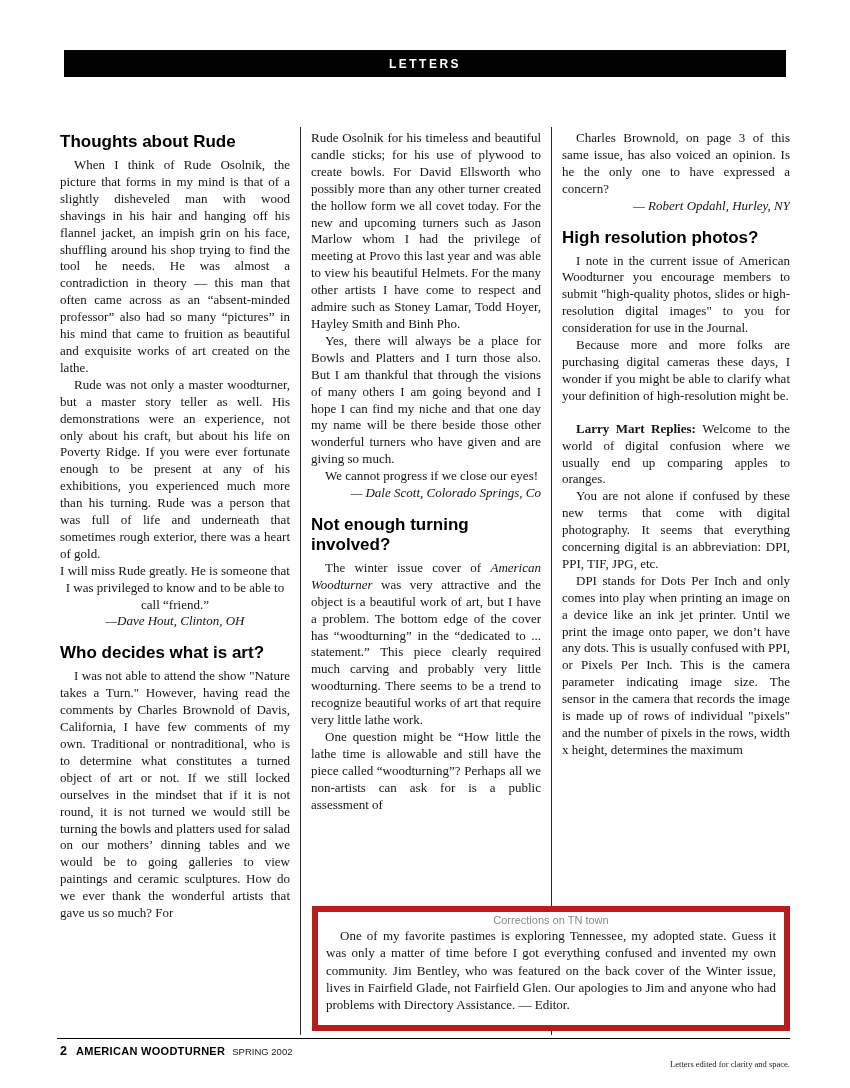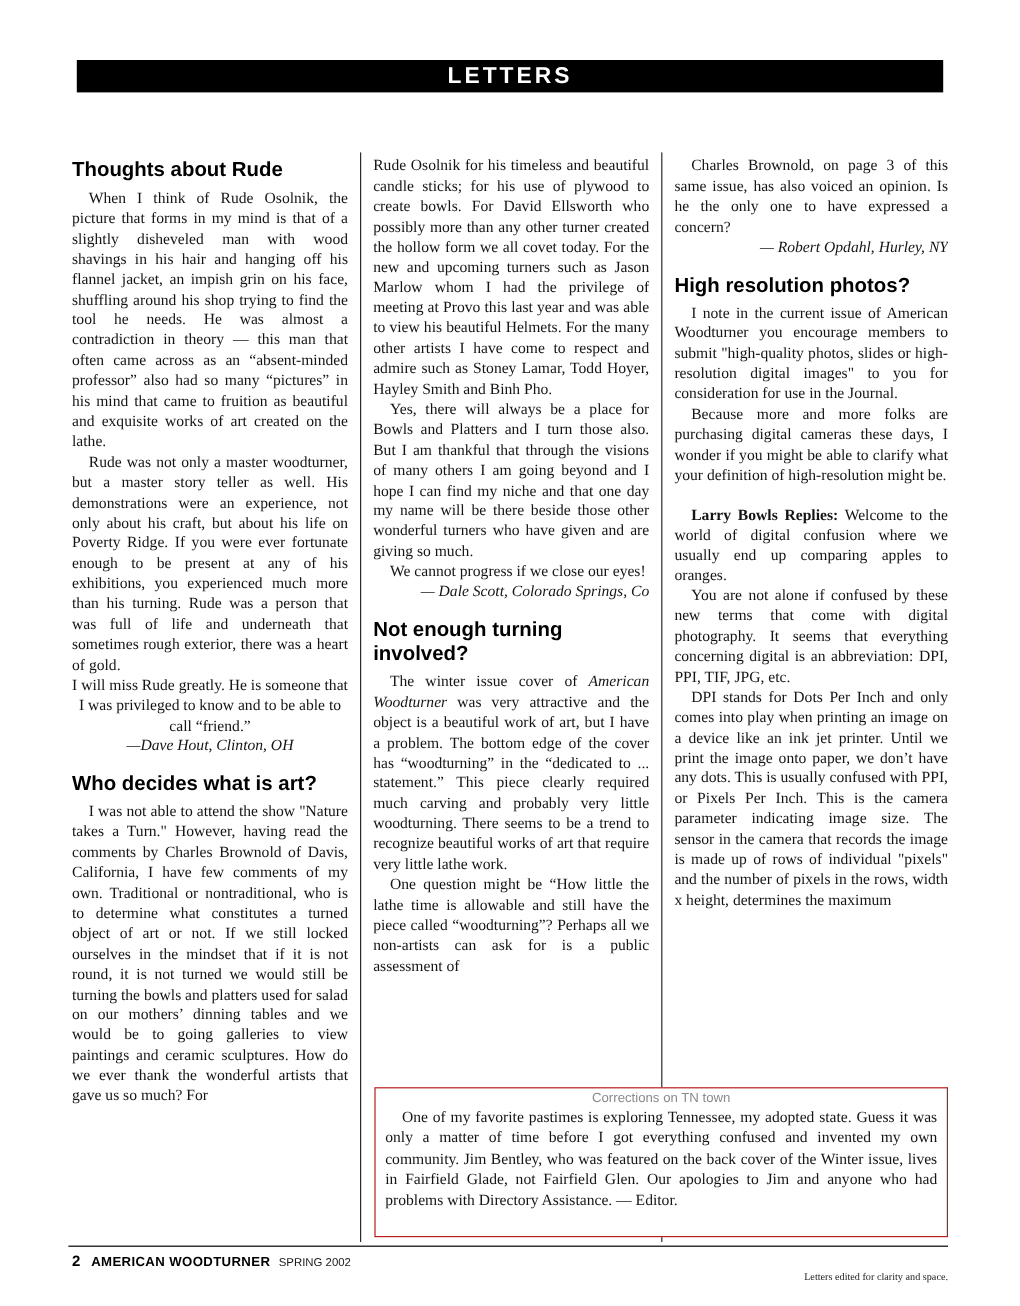--- a/index.html
+++ b/index.html
@@ -6,21 +6,21 @@
   html, body { background:#ffffff; }
   .page {
     position:relative; width:850px; height:1088px; background:#ffffff;
     font-family:"Liberation Serif", serif; color:#141414; overflow:hidden;
   }
   .masthead {
     position:absolute; left:64px; top:50px; width:722px; height:27px;
     background:#000000; color:#ffffff;
     display:flex; align-items:center; justify-content:center;
     font-family:"Liberation Sans", sans-serif; font-weight:bold;
-    font-size:19px; letter-spacing:2.5px;
+    font-size:12px; letter-spacing:2.5px;
   }
   .divider { position:absolute; top:127px; width:1px; height:908px; background:#2a2a2a; }
   .d1 { left:300px; }
   .d2 { left:551px; }
 
   .col { position:absolute; top:130px; overflow:hidden; }
   .col1 { left:60px;  width:230px; height:895px; }
   .col2 { left:311px; width:230px; height:772px; }
   .col3 { left:562px; width:228px; height:772px; }
 
@@ -39,21 +39,21 @@
   .notice {
     font-weight:bold; font-style:italic; text-align:center;
     font-size:13px; line-height:16.9px; margin-top:1px;
   }
   .reply { margin-top:16px; }
   .reply b { font-style:normal; }
   .mag-italic { font-style:italic; }
 
   .corrections {
     position:absolute; left:312px; top:906px; width:478px; height:125px;
-    border:1px solid #b91c1c; background:#ffffff; padding:2px 8px 4px 8px;
+    border:6px solid #b91c1c; background:#ffffff; padding:2px 8px 4px 8px;
   }
   .corr-title {
     font-family:"Liberation Sans", sans-serif; font-size:11px; color:#8a8a8a;
     text-align:center; margin-bottom:1px;
   }
   .corr-body { font-size:13px; line-height:17.3px; text-align:justify; text-indent:14px; }
 
   .footer-rule { position:absolute; left:57px; top:1038px; width:733px; height:1px; background:#000; }
   .footer-left {
     position:absolute; left:60px; top:1044px;
@@ -99,21 +99,21 @@
     <p class="body indent"><span>The winter issue cover of </span><span class="mag-italic">American Woodturner</span><span> was very attractive and the object is a beautiful work of art, but I have a problem. The bottom edge of the cover has “woodturning” in the “dedicated to ... statement.” This piece clearly required much carving and probably very little woodturning. There seems to be a trend to recognize beautiful works of art that require very little lathe work.</span></p>
     <p class="body indent">One question might be “How little the lathe time is allowable and still have the piece called “woodturning”? Perhaps all we non-artists can ask for is a public assessment of</p>
   </div>
 
   <div class="col col3">
     <p class="body indent">Charles Brownold, on page 3 of this same issue, has also voiced an opinion. Is he the only one to have expressed a concern?</p>
     <p class="sig right">— Robert Opdahl, Hurley, NY</p>
     <h2 class="heading">High resolution photos?</h2>
     <p class="body indent">I note in the current issue of American Woodturner you encourage members to submit "high-quality photos, slides or high-resolution digital images" to you for consideration for use in the Journal.</p>
     <p class="body indent">Because more and more folks are purchasing digital cameras these days, I wonder if you might be able to clarify what your definition of high-resolution might be.</p>
-    <p class="body indent reply"><b>Larry Bowls Replies:</b><span> Welcome to the world of digital confusion where we usually end up comparing apples to oranges.</span></p>
+    <p class="body indent reply"><b>Larry Mart Replies:</b><span> Welcome to the world of digital confusion where we usually end up comparing apples to oranges.</span></p>
     <p class="body indent">You are not alone if confused by these new terms that come with digital photography. It seems that everything concerning digital is an abbreviation: DPI, PPI, TIF, JPG, etc.</p>
     <p class="body indent">DPI stands for Dots Per Inch and only comes into play when printing an image on a device like an ink jet printer. Until we print the image onto paper, we don’t have any dots. This is usually confused with PPI, or Pixels Per Inch. This is the camera parameter indicating image size. The sensor in the camera that records the image is made up of rows of individual "pixels" and the number of pixels in the rows, width x height, determines the maximum</p>
   </div>
 
   <div class="corrections">
     <div class="corr-title">Corrections on TN town</div>
     <p class="corr-body">One of my favorite pastimes is exploring Tennessee, my adopted state. Guess it was only a matter of time before I got everything confused and invented my own community. Jim Bentley, who was featured on the back cover of the Winter issue, lives in Fairfield Glade, not Fairfield Glen. Our apologies to Jim and anyone who had problems with Directory Assistance. — Editor.</p>
   </div>
 
   <div class="footer-rule"></div>

